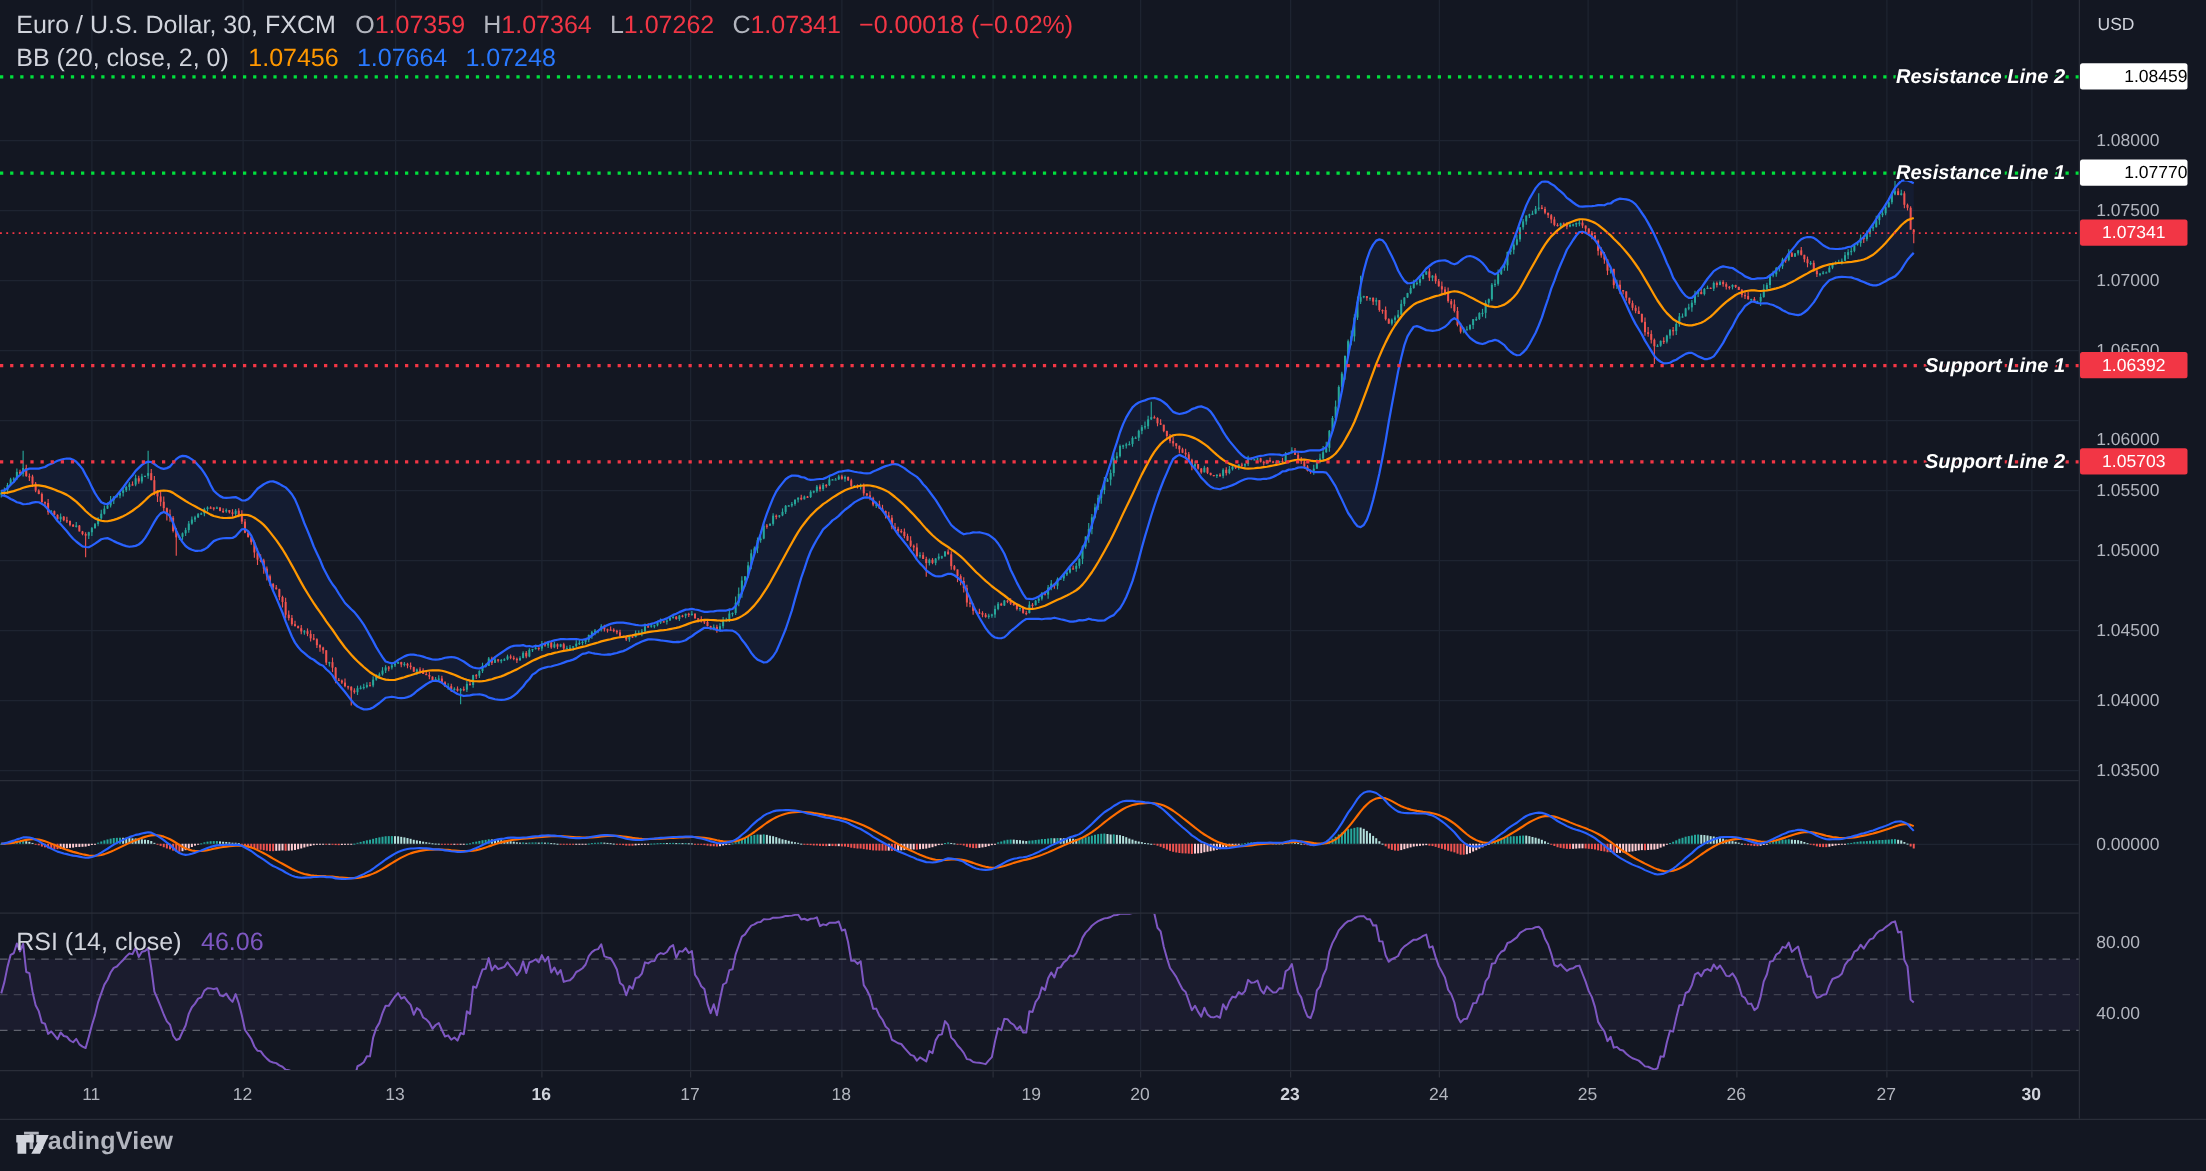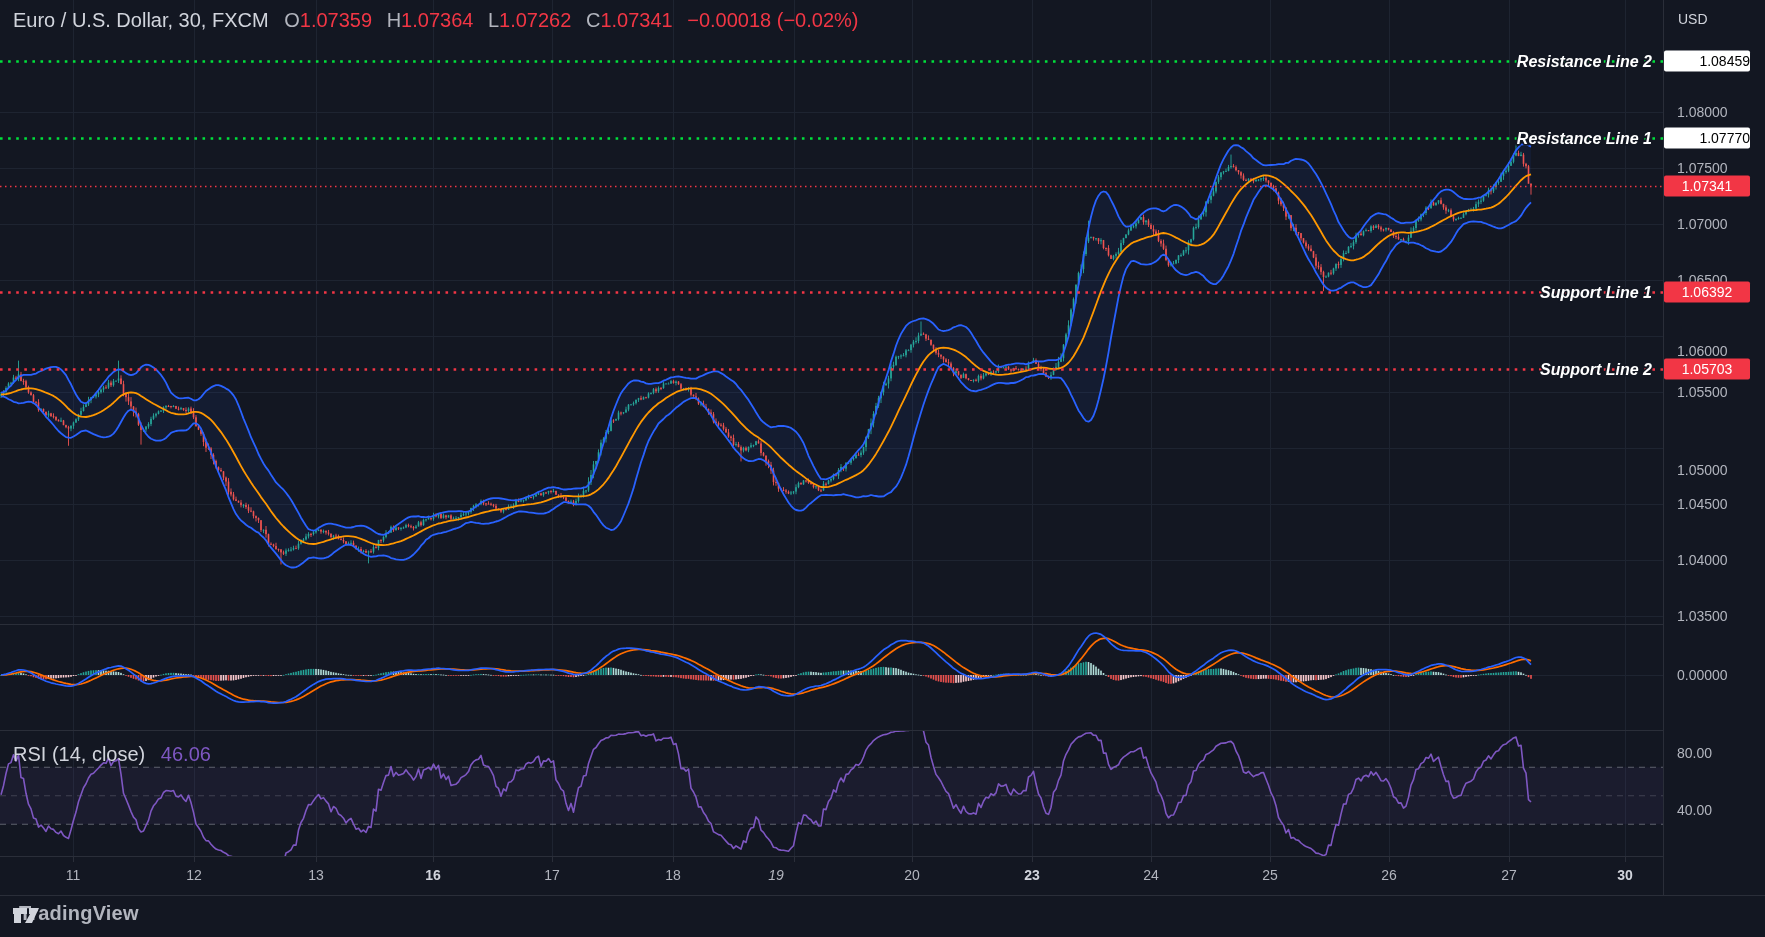--- a/index.html
+++ b/index.html
@@ -1957,40 +1957,46 @@
 
   <div class="legend" style="top:10px">
     <div class="lrow">
       <span class="t">Euro / U.S. Dollar, 30, FXCM</span>
       <span class="pair"><span class="k">O</span><span class="c-red">1.07359</span></span>
       <span class="pair"><span class="k">H</span><span class="c-red">1.07364</span></span>
       <span class="pair"><span class="k">L</span><span class="c-red">1.07262</span></span>
       <span class="pair"><span class="k">C</span><span class="c-red">1.07341</span></span>
       <span class="c-red">−0.00018 (−0.02%)</span>
     </div>
+    <div class="lrow">
+      <span class="t">BB (20, close, 2, 0)</span>
+      <span class="v c-orange">1.07456</span>
+      <span class="v c-blue">1.07664</span>
+      <span class="v c-blue">1.07248</span>
+    </div>
   </div>
 
 
   <div class="legend" style="top:744px">
     <div class="lrow">
       <span class="t">RSI (14, close)</span>
       <span class="v c-purple">46.06</span>
     </div>
   </div>
 
   <div class="axis-col">
     <div class="currency">USD</div>
     <div id="axis-ticks">
         <div class="tick" style="top: 112px;">1.08000</div>
         <div class="tick" style="top: 168px;">1.07500</div>
         <div class="tick" style="top: 224px;">1.07000</div>
         <div class="tick" style="top: 280px;">1.06500</div>
         <div class="tick" style="top: 351px;">1.06000</div>
         <div class="tick" style="top: 392px;">1.05500</div>
-        <div class="tick" style="top: 470px;">1.05000</div>
+        <div class="tick" style="top: 440px;">1.05000</div>
         <div class="tick" style="top: 504px;">1.04500</div>
         <div class="tick" style="top: 560px;">1.04000</div>
         <div class="tick" style="top: 616px;">1.03500</div>
         <div class="tick" style="top: 675px;">0.00000</div>
         <div class="tick" style="top: 753px;">80.00</div>
         <div class="tick" style="top: 810px;">40.00</div>
       </div>
     <div id="axis-tags">
         <div class="tag resistance" style="top: 61px;">1.08459</div>
         <div class="tag resistance" style="top: 138px;">1.07770</div>
@@ -2001,21 +2007,21 @@
   </div>
 
   <div class="time-axis">
     <div id="time-labels">
         <div class="tlabel" style="left: 73px;">11</div>
         <div class="tlabel" style="left: 194px;">12</div>
         <div class="tlabel" style="left: 316px;">13</div>
         <div class="tlabel bold" style="left: 433px;">16</div>
         <div class="tlabel" style="left: 552px;">17</div>
         <div class="tlabel" style="left: 673px;">18</div>
-        <div class="tlabel" style="left: 776px; font-style: italic;">19</div>
+        <div class="tlabel" style="left: 825px;">19</div>
         <div class="tlabel" style="left: 912px;">20</div>
         <div class="tlabel bold" style="left: 1032px;">23</div>
         <div class="tlabel" style="left: 1151px;">24</div>
         <div class="tlabel" style="left: 1270px;">25</div>
         <div class="tlabel" style="left: 1389px;">26</div>
         <div class="tlabel" style="left: 1509px;">27</div>
         <div class="tlabel bold" style="left: 1625px;">30</div>
       </div>
   </div>
 

